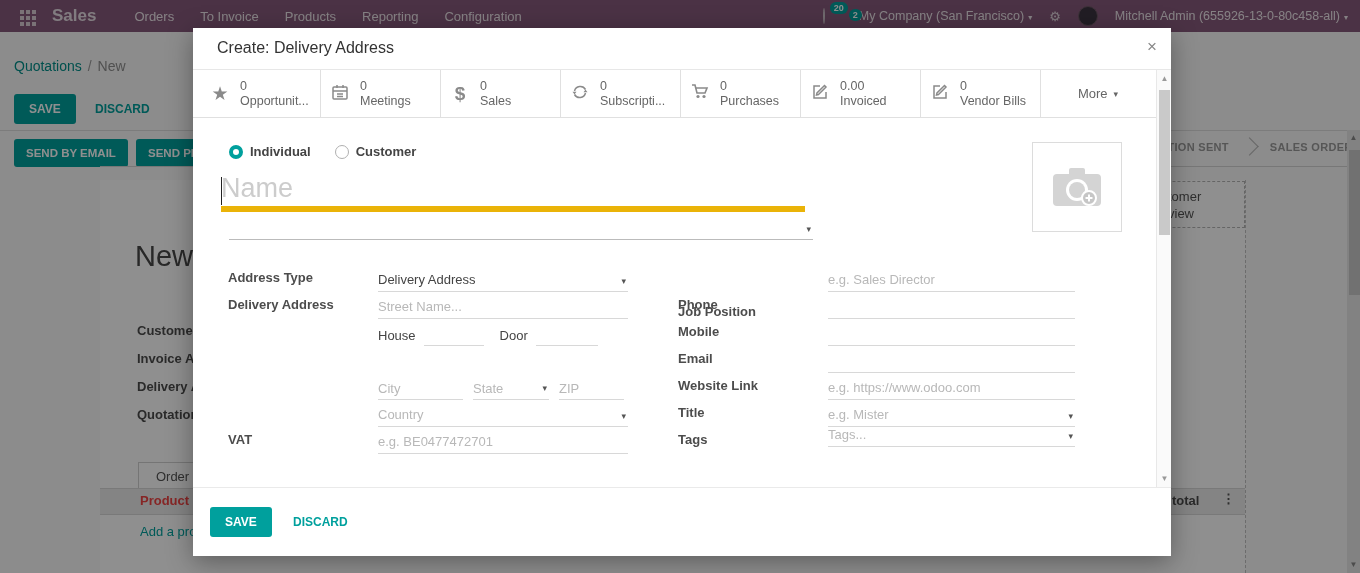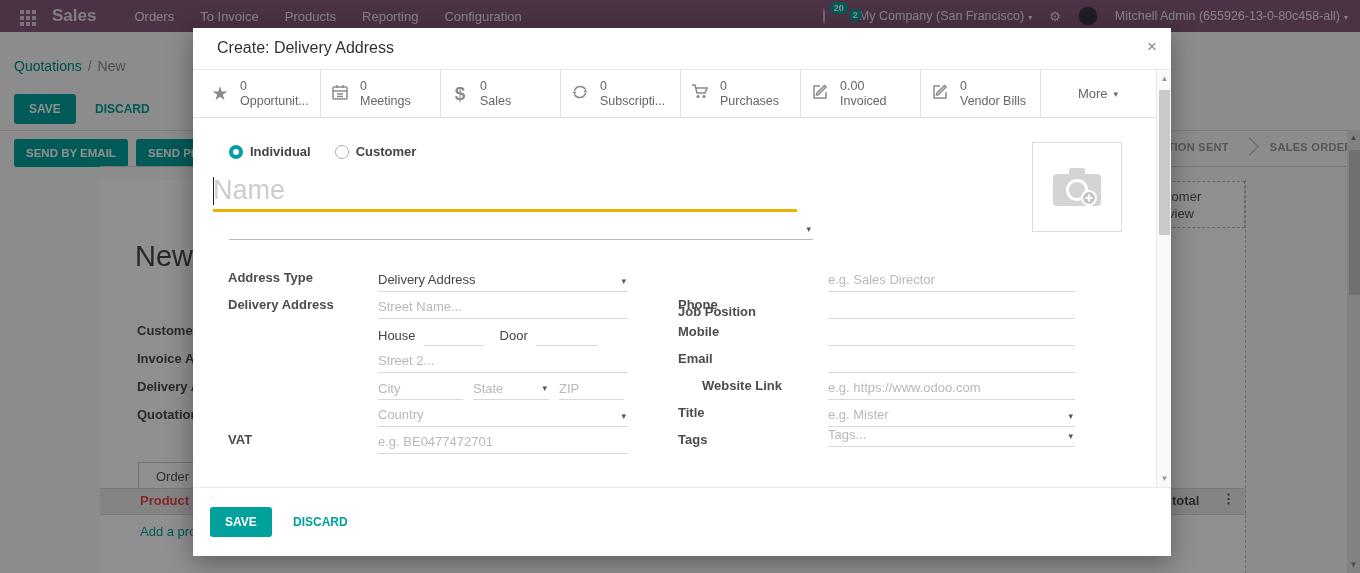--- a/index.html
+++ b/index.html
@@ -92,21 +92,21 @@
   .glyph-ic { font-size:19px; }
   svg.sic { stroke:#8a8a8a; fill:none; stroke-width:1.5; }
 
   .radio-row { position:absolute; left:36px; top:116px; display:flex; align-items:center; gap:24px;
                font-size:13px; font-weight:600; color:#444; }
   .radio-opt { display:flex; align-items:center; gap:7px; cursor:pointer; }
   .rdo { width:14px; height:14px; border-radius:50%; background:#fff; }
   .rdo.on { border:4px solid #00A09D; }
   .rdo.off { border:1px solid #b0b0b0; }
 
-  .name-wrap { position:absolute; left:20px; top:143px; width:584px; height:41px; border-bottom:3px solid #eab308; }
+  .name-wrap { position:absolute; left:28px; top:143px; width:584px; height:41px; border-bottom:6px solid #eab308; }
   .name-in { width:100%; height:100%; border:none; outline:none; font-family:"Liberation Sans",sans-serif;
              font-size:27px; color:#444; background:transparent; }
   .name-in::placeholder { color:#ccc; }
   .cursor-bar { position:absolute; left:0px; top:6px; width:1px; height:28px; background:#222; }
 
   .cmp-row { position:absolute; left:36px; top:188px; width:584px; height:24px; border-bottom:1px solid #bbb; cursor:pointer; }
 
   .flabel { position:absolute; font-size:13px; font-weight:700; color:#4c4c4c; width:145px; }
   .ffield { position:absolute; width:250px; height:24px; border-bottom:1px solid #d8d8d8; font-size:13px; color:#444; }
   .ffield.rcol { width:247px; }
@@ -326,23 +326,20 @@
     <span class="sub-lbl">House</span>
     <span class="sub-in" style="width:60px;"><input style=""></span>
     <span class="sub-lbl" style="margin-left:8px;">Door</span>
     <span class="sub-in" style="width:62px;"><input style=""></span>
   </div>
 
   <div class="ffield" style="left:185px; top:267px;">
     <input placeholder="Street Name..." style="">
   </div>
 
-  <div class="ffield" style="left:185px; top:321px;">
-    <input placeholder="Street 2..." style="">
-  </div>
 
   <div class="ffield noline subrow" style="left:185px; top:348px; gap:10px;">
     <span class="sub-in" style="width:85px;"><input placeholder="City" style=""></span>
     <span class="sub-in" style="width:76px;">
       <input placeholder="State" style="">
       <span class="sel-caret" style="top:5px;">▾</span>
     </span>
     <span class="sub-in" style="width:65px;"><input placeholder="ZIP" style=""></span>
   </div>
 
@@ -369,21 +366,21 @@
   <div class="flabel" style="left:485px; top:296px;">Mobile</div>
   <div class="ffield rcol" style="left:635px; top:294px;">
     <input placeholder="" style="">
   </div>
 
   <div class="flabel" style="left:485px; top:323px;">Email</div>
   <div class="ffield rcol" style="left:635px; top:321px;">
     <input placeholder="" style="">
   </div>
 
-  <div class="flabel" style="left:485px; top:350px;margin-left:24px;">Website Link</div>
+  <div class="flabel" style="left:485px; top:350px;">Website Link</div>
   <div class="ffield rcol" style="left:635px; top:348px;">
     <input placeholder="e.g. https://www.odoo.com" style="">
   </div>
 
   <div class="flabel" style="left:485px; top:377px;">Title</div>
   <div class="ffield rcol" style="left:635px; top:375px;">
     <span class="sel-ph">e.g. Mister</span>
     <span class="sel-caret">▾</span>
   </div>
 

